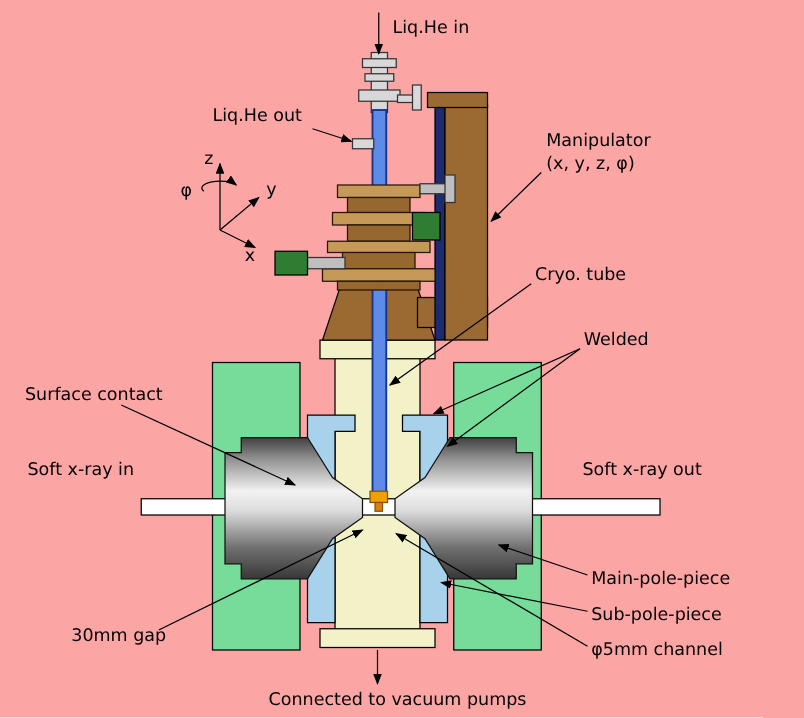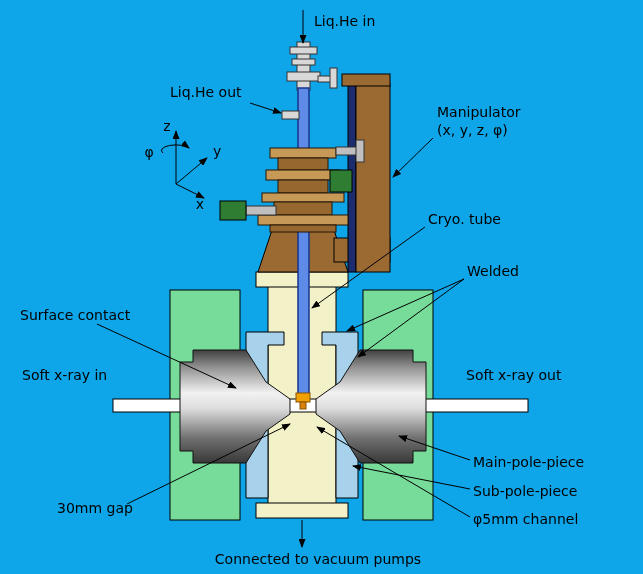--- a/index.html
+++ b/index.html
@@ -1,16 +1,16 @@
 <!DOCTYPE html>
 <html><head>
 <meta charset="utf-8">
 <style>
   html,body { margin:0; padding:0; background:#ffffff; }
-  .stage { position:relative; width:643px; height:574px; background:#0ea5e9; overflow:hidden; }
+  .stage { position:relative; width:643px; height:574px; background:#fca5a5; overflow:hidden; }
   svg { position:absolute; left:0; top:0; }
   text { font-family:"DejaVu Sans", "Liberation Sans", sans-serif; font-size:14px; fill:#000000; }
 </style>
 </head>
 <body>
 
 <div class="stage">
 <svg width="643" height="574" viewBox="0 0 643 574">
   <defs>
     <marker id="ah" markerWidth="9" markerHeight="7" refX="8" refY="3.5" orient="auto">

